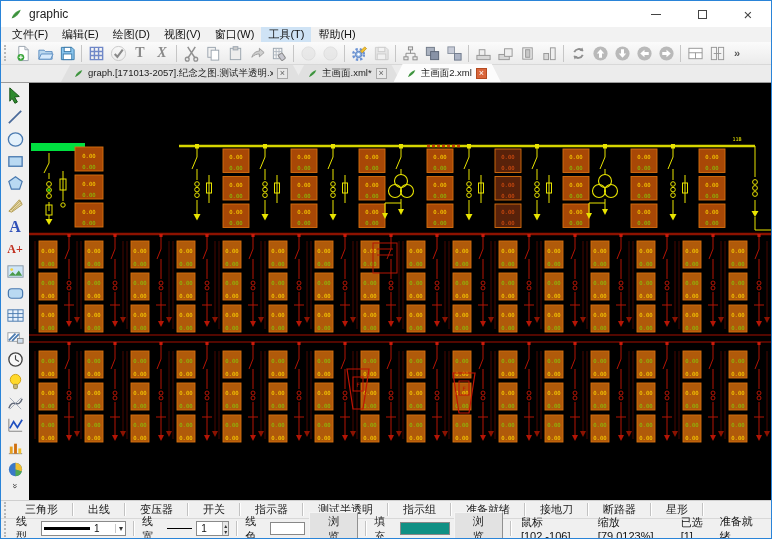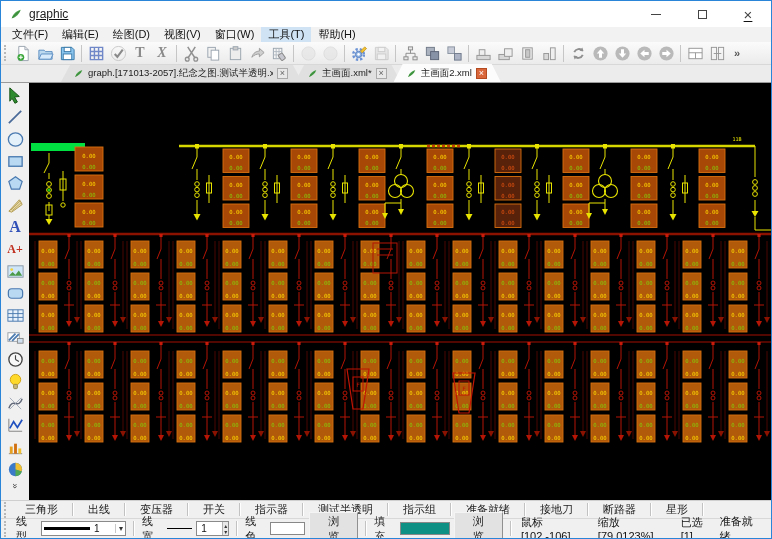--- a/index.html
+++ b/index.html
@@ -3,21 +3,21 @@
 <meta charset="utf-8">
 <style>
   html,body{margin:0;padding:0;background:#888;}
   *{box-sizing:border-box;}
   .window{
     width:772px;height:539px;margin:0;border:1px solid #2a84d8;background:#f0f0f0;
     display:flex;flex-direction:column;overflow:hidden;position:relative;
     font-family:"Liberation Sans","DejaVu Sans",sans-serif;font-size:12px;color:#111;
   }
   
-  .titlebar{height:26px;background:#ffffff;display:flex;align-items:center;padding-left:8px;gap:6px;flex:0 0 26px;text-decoration:underline;}
+  .titlebar{height:26px;background:#ffffff;display:flex;align-items:center;padding-left:8px;gap:6px;flex:0 0 26px;}
   .appicon svg{width:14px;height:14px;display:block;}
   .title{font-size:12px;color:#222;}
   .winbtns{margin-left:auto;display:flex;height:100%;}
   .wb{width:46px;height:100%;display:flex;align-items:center;justify-content:center;color:#444;}
   .minbar{width:10px;height:1px;background:#444;display:inline-block;}
   .maxsq{width:9px;height:9px;border:1px solid #444;display:inline-block;}
   .closex{font-size:15px;line-height:15px;color:#444;}
   
   .menubar{height:15px;background:#f2f2f2;display:flex;align-items:center;padding-left:4px;font-size:11px;flex:0 0 15px;}
   .mi{padding:0 7px;height:15px;display:flex;align-items:center;}

